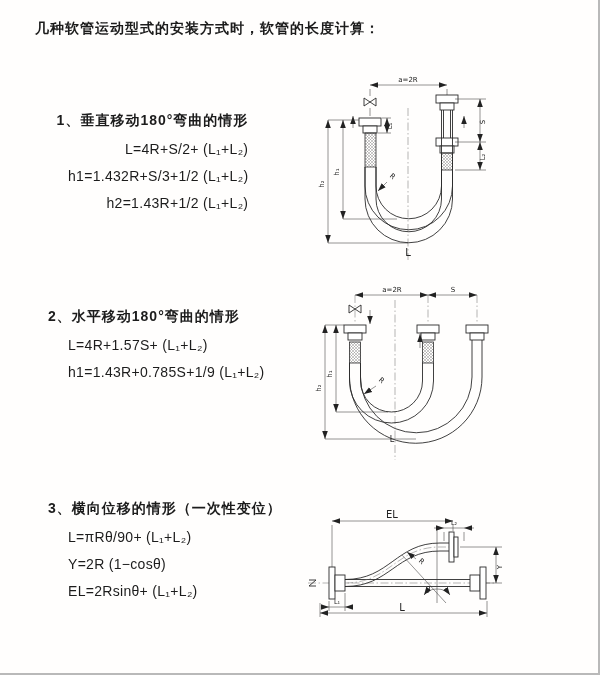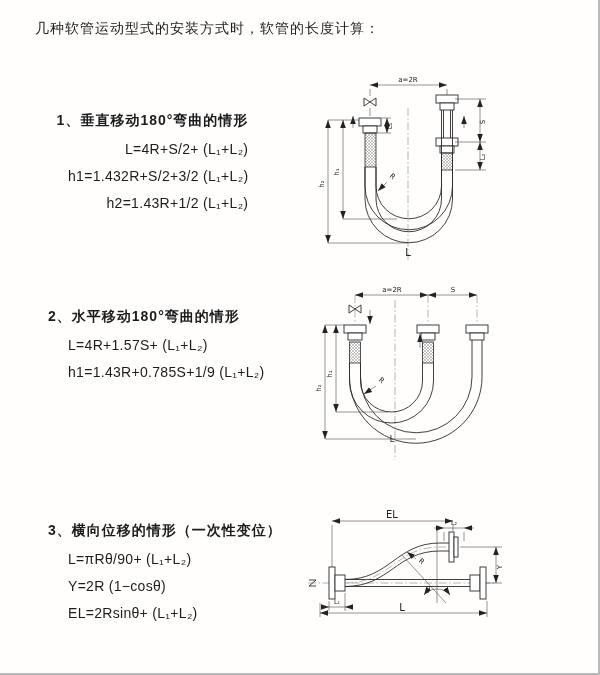--- a/index.html
+++ b/index.html
@@ -2,21 +2,21 @@
 <html><head>
 <meta charset="utf-8">
 <style>
   html,body{margin:0;padding:0;background:#fff;}
   .page{
     position:relative;width:600px;height:675px;background:#fffefd;
     font-family:"Liberation Sans","DejaVu Sans",sans-serif;color:#1c1c1c;
     overflow:hidden;border-right:2px solid #b9b9b9;border-bottom:2px solid #b9b9b9;
     box-sizing:border-box;
   }
-  .title{position:absolute;left:35px;top:20px;font-size:14px;font-weight:400;letter-spacing:1px;}
+  .title{position:absolute;left:35px;top:20px;font-size:14px;font-weight:700;letter-spacing:1px;}
   .sec{position:absolute;}
   .heading{font-size:14px;font-weight:700;letter-spacing:1px;margin-bottom:6px;white-space:nowrap;}
   .formulas{margin-left:20px;font-size:14px;line-height:27px;letter-spacing:.3px;white-space:nowrap;}
   svg.diagram{position:absolute;overflow:visible;}
   svg text{font-family:"DejaVu Sans",sans-serif;font-size:7px;fill:#222;}
   svg text.big{font-size:10px;}
   svg text.med{font-size:8px;}
   svg text.sm{font-size:6.5px;}
   svg text.it{font-style:italic;font-size:8px;}
   .ln{fill:none;stroke:#2b2b2b;stroke-width:.9;}
@@ -28,21 +28,21 @@
 <body>
 
 <div class="page">
 
   <div class="title">几种软管运动型式的安装方式时，软管的长度计算：</div>
 
   <div class="sec" style="left:48px;top:112px;text-align:right;">
     <div class="heading">1、垂直移动180°弯曲的情形</div>
     <div class="formulas">
       <div>L=4R+S/2+ (L₁+L₂)</div>
-      <div>h1=1.432R+S/2+3/2 (L₁+L₂)</div>
+      <div>h1=1.432R+S/3+1/2 (L₁+L₂)</div>
       <div>h2=1.43R+1/2 (L₁+L₂)</div>
     </div>
   </div>
 
   <svg class="diagram" style="left:312px;top:72px;" width="196" height="190" viewBox="0 0 196 190">
     <defs>
       <marker id="a1" viewBox="0 0 8 8" refX="8" refY="4" markerWidth="8" markerHeight="8" markerUnits="userSpaceOnUse" orient="auto-start-reverse">
         <path d="M0 1.2 L8 4 L0 6.8 Z" fill="#222"></path>
       </marker>
       <pattern id="br1" width="3" height="3" patternUnits="userSpaceOnUse">
@@ -191,21 +191,21 @@
     </g>
 
     <g>
       <text x="72" y="100" text-anchor="middle" transform="rotate(40 72 100)">R</text>
       <line class="dm" x1="68" y1="104" x2="56" y2="112" marker-end="url(#a2)"></line>
     </g>
 
     <text class="med" x="84" y="160" text-anchor="middle">L</text>
   </svg>
 
-  <div class="sec" style="left:48px;top:522px;">
+  <div class="sec" style="left:48px;top:500px;">
     <div class="heading">3、横向位移的情形（一次性变位）</div>
     <div class="formulas">
       <div>L=πRθ/90+ (L₁+L₂)</div>
       <div>Y=2R (1−cosθ)</div>
       <div>EL=2Rsinθ+ (L₁+L₂)</div>
     </div>
   </div>
 
   <svg class="diagram" style="left:298px;top:505px;" width="292" height="150" viewBox="0 0 292 150">
     <defs>

